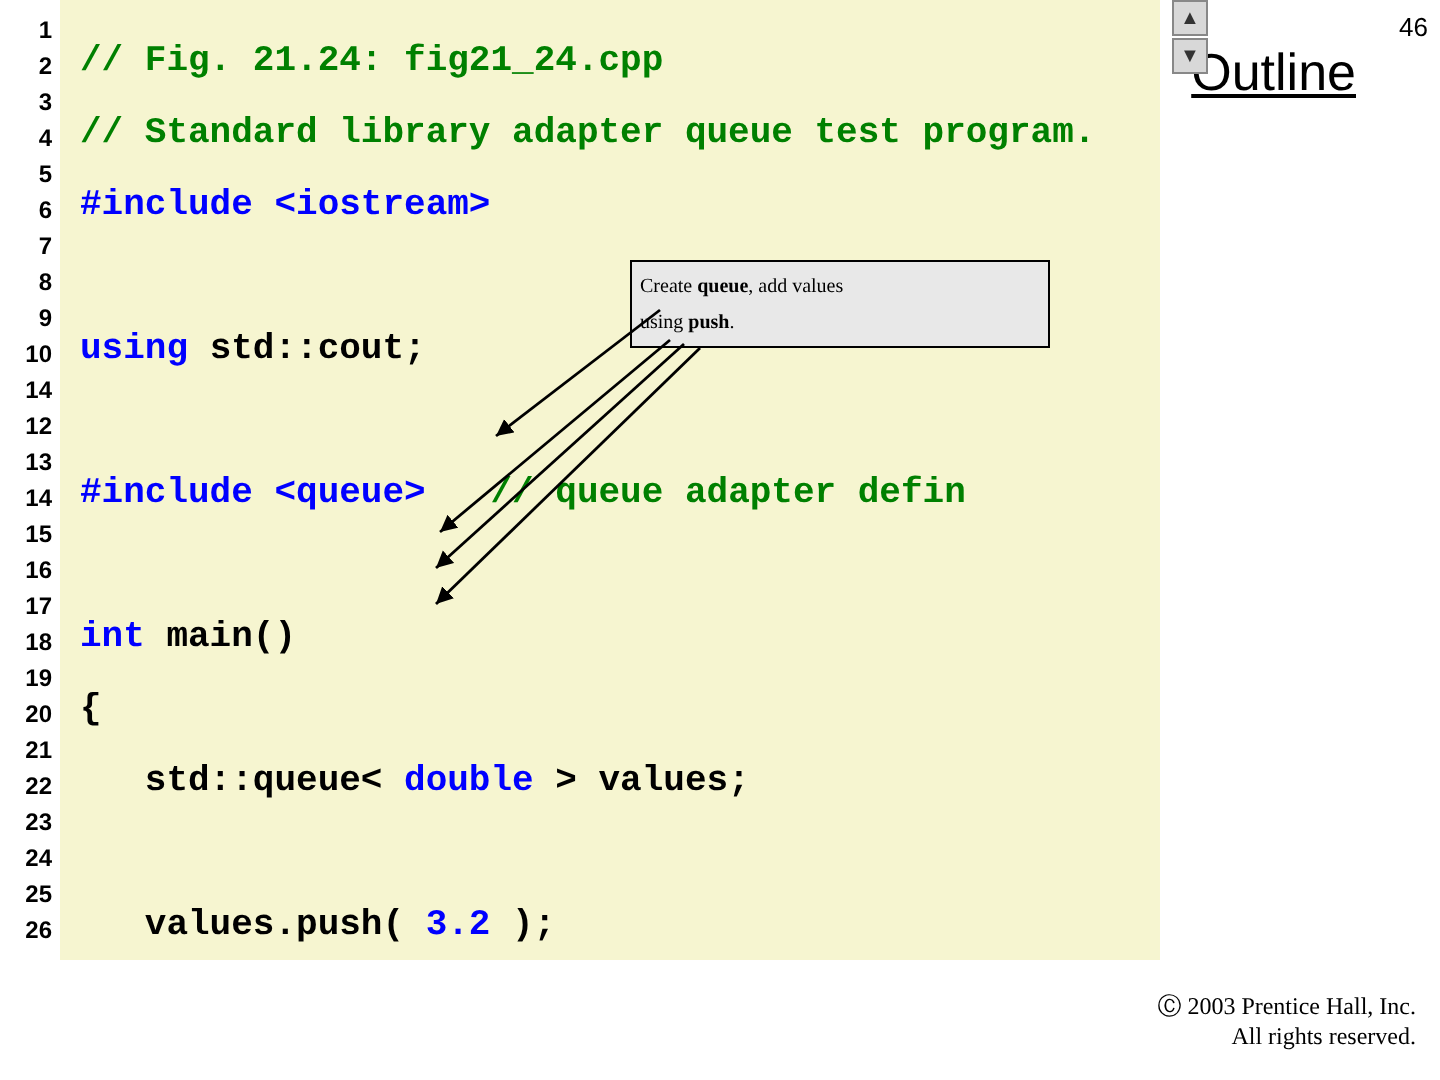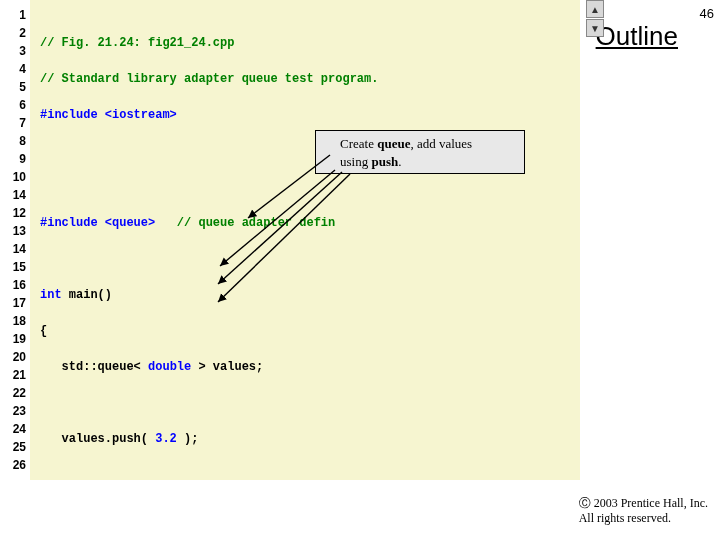--- a/index.html
+++ b/index.html
@@ -33,24 +33,24 @@
     font-family: Arial, Helvetica, sans-serif;
     font-size: 12px;
     font-weight: bold;
     color: #000;
     line-height: 18px;
     padding-right: 4px;
   }
   .gutter div { height: 18px; }
   .code {
     flex: 1;
-    padding-top: 16px;
+    padding-top: 4px;
     padding-left: 10px;
     font-family: "Courier New", monospace;
-    font-size: 12px;
+    font-size: 18px;
     font-weight: bold;
     line-height: 18px;
     white-space: pre;
     color: #000;
   }
   .code .line { height: 18px; display: block; }
   .c-comment { color: #008000; }
   .c-pre { color: #0000ff; }
   .c-kw  { color: #0000ff; }
   .outline {
@@ -87,33 +87,34 @@
   .scroll-up { top: 0; }
   .scroll-dn { top: 19px; }
   .callout {
     position: absolute;
     left: 315px;
     top: 130px;
     width: 210px;
     height: 44px;
     background: #e8e8e8;
     border: 1px solid #000;
-    padding: 4px 24px;
+    padding: 4px 4px;
     font-family: "Times New Roman", serif;
-    font-size: 13px;
+    font-size: 10px;
     line-height: 18px;
   }
   .callout b { font-weight: bold; }
   .arrow { position: absolute; pointer-events: none; }
   .copyright {
     position: absolute;
     right: 12px;
     bottom: 14px;
     font-family: "Times New Roman", serif;
     font-size: 12px;
+    text-align: right;
     line-height: 15px;
   }
 </style>
 </head>
 <body>
 
 <div class="page">
 
   <div class="slide-num">46</div>
   <div class="outline">Outline</div>
@@ -152,20 +153,21 @@
       <div>23</div>
       <div>24</div>
       <div>25</div>
       <div>26</div>
     </div>
     <div class="code">
 <span class="line"><span class="c-comment">// Fig. 21.24: fig21_24.cpp</span></span>
 <span class="line"><span class="c-comment">// Standard library adapter queue test program.</span></span>
 <span class="line"><span class="c-pre">#include </span><span class="c-pre">&lt;iostream&gt;</span></span>
 <span class="line"></span>
+<span class="line"><span class="c-kw">using </span><span>std::cout;</span></span>
 <span class="line"></span>
 <span class="line"><span class="c-pre">#include </span><span class="c-pre">&lt;queue&gt;</span><span>   </span><span class="c-comment">// queue adapter defin</span></span>
 <span class="line"></span>
 <span class="line"><span class="c-kw">int</span><span> main()</span></span>
 <span class="line"><span>{</span></span>
 <span class="line"><span>   std::queue&lt; </span><span class="c-kw">double</span><span> &gt; values;</span></span>
 <span class="line"></span>
 <span class="line"><span>   values.push( </span><span class="c-kw">3.2</span><span> );</span></span>
 
 

